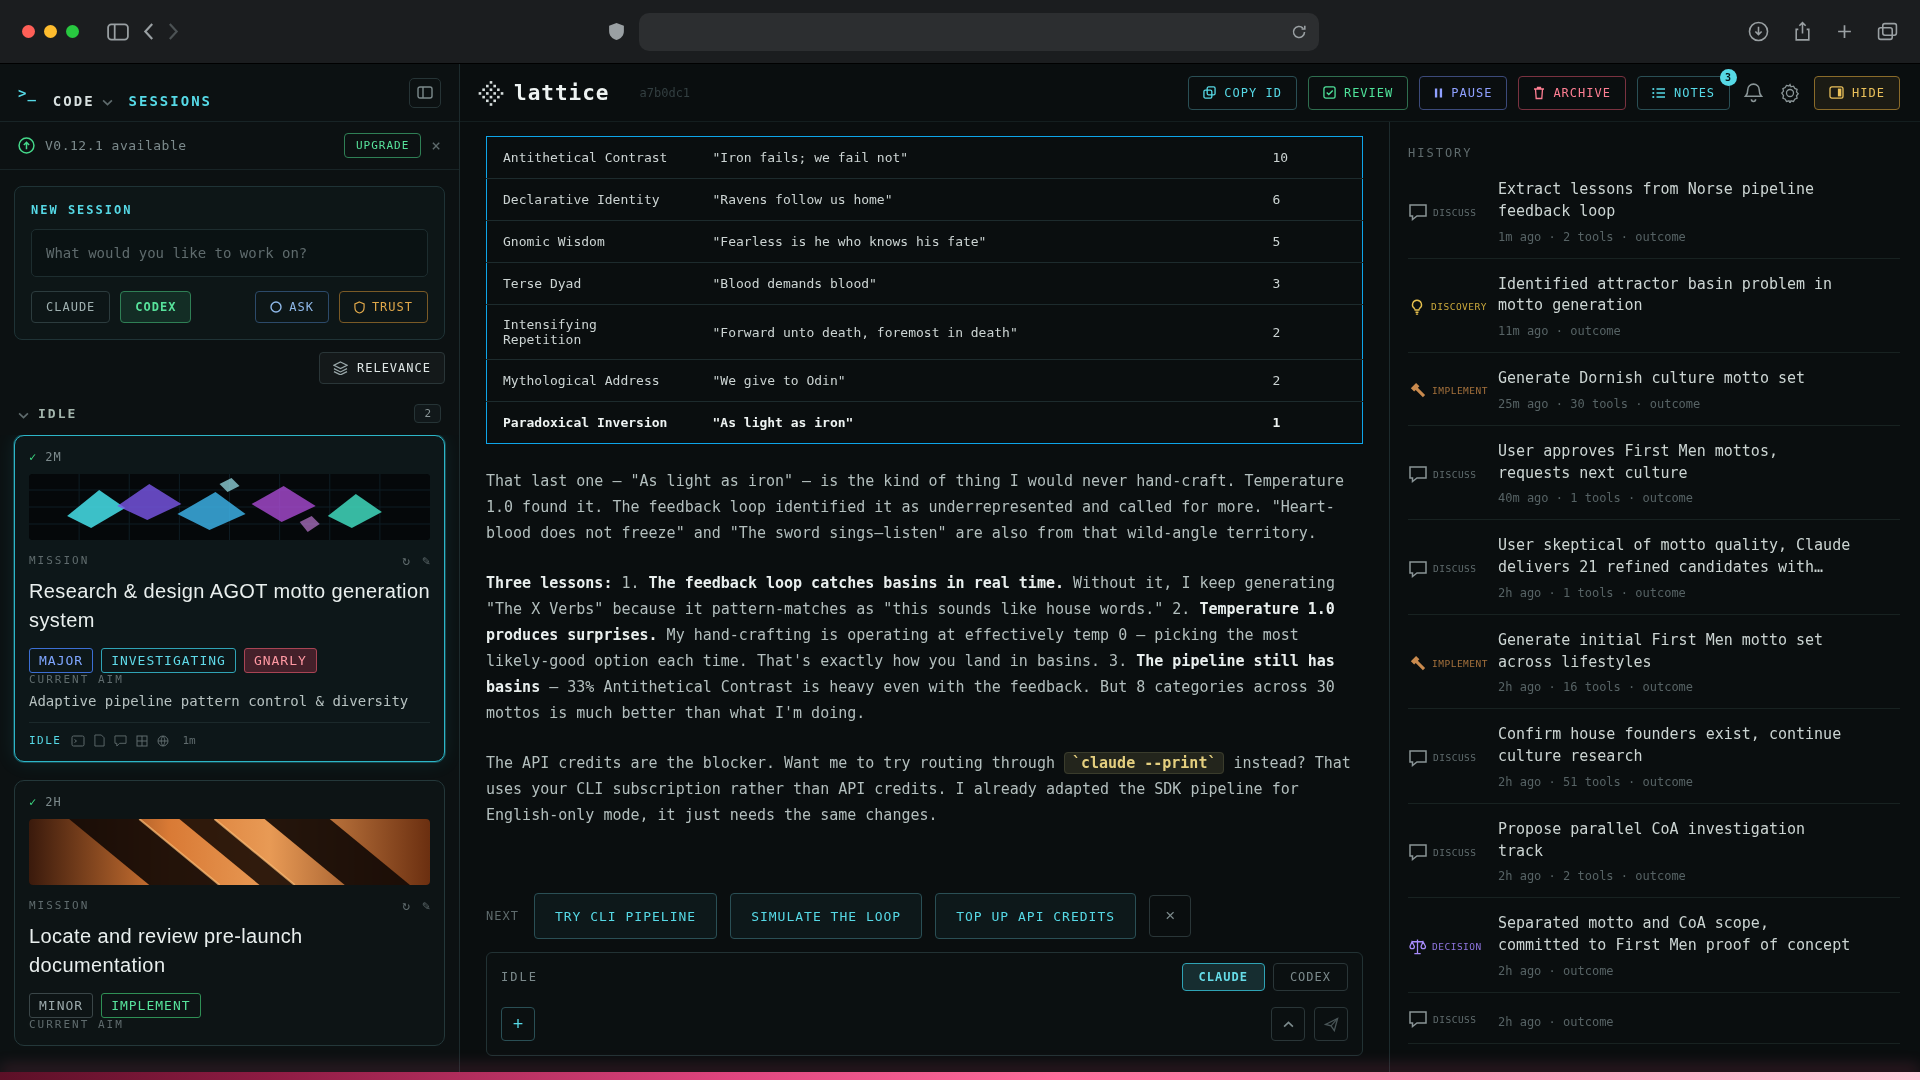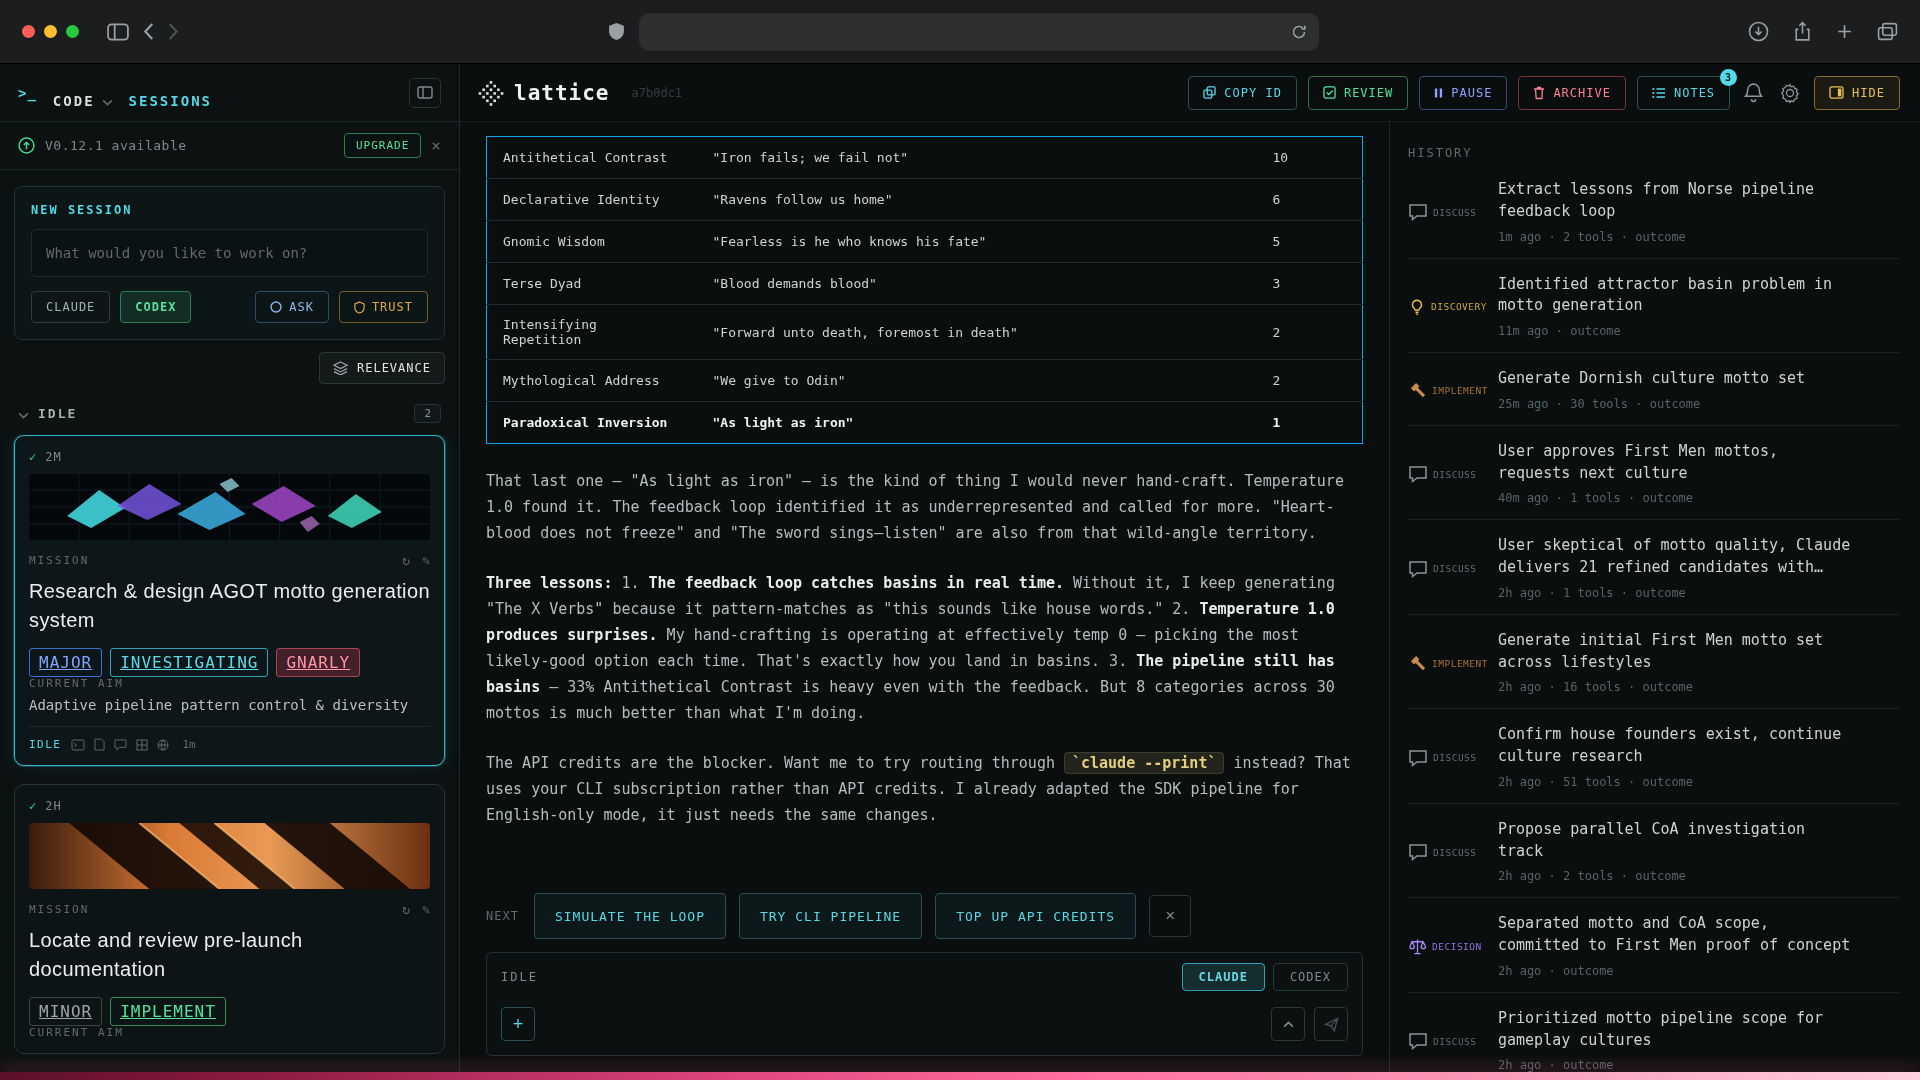--- a/index.html
+++ b/index.html
@@ -77,40 +77,40 @@
     box-shadow:0 0 0 1px rgba(45,182,200,.3), 0 0 20px rgba(45,182,200,.12); }
   .card-top { display:flex; align-items:center; gap:8px; font-size:12px; color:#7c8a8c; letter-spacing:1px; }
   .card-top .ck { color:#3ddc84; }
   .thumb { margin-top:10px; height:66px; border-radius:4px; overflow:hidden; background:#05080a; }
   .thumb svg { width:100%; height:100%; display:block; }
   .mission-row { margin-top:13px; display:flex; align-items:center; color:#5f6b6d; font-size:11px; letter-spacing:2px; }
   .mission-icons { margin-left:auto; display:flex; gap:12px; font-size:13px; color:#5f6b6d; letter-spacing:0; }
   .card-title { margin-top:9px; font-family:"Liberation Sans", sans-serif; font-size:20px; line-height:1.45;
     color:#e9efee; letter-spacing:.4px; }
   .badges { margin-top:13px; display:flex; gap:8px; }
-  .badge { font-size:16px; letter-spacing:1px; padding:4px 9px; border-radius:3px; border:1px solid transparent;text-decoration:underline; }
+  .badge { font-size:13px; letter-spacing:1px; padding:4px 9px; border-radius:3px; border:1px solid transparent; }
   .bg-major { border-color:#3c6fd4; color:#7fa6ff; }
   .bg-investigating { border-color:#2fa3b5; color:#5fd9e8; }
   .bg-gnarly { background:#44202a; border-color:#a84454; color:#ff98a3; }
   .bg-minor { border-color:#3a4648; color:#9aa8aa; }
   .bg-polishing { border-color:#2f8f55; color:#57e29b; }
   .aim-label { font-size:11px; letter-spacing:2px; color:#5f6b6d; }
   .aim-text { margin-top:7px; font-size:14px; color:#b7c2c1; }
   .tools-row { margin-top:13px; padding-top:11px; border-top:1px solid #1b292b; display:flex;
     align-items:center; gap:9px; }
   .tools-label { color:#56d9e6; font-size:11px; letter-spacing:1.5px; }
   .tool-ico { color:#5f6b6d; display:flex; }
   .tools-time { color:#5f6b6d; font-size:11px; margin-left:5px; }
 
   
   .main-col { flex:1; display:flex; flex-direction:column; min-width:0; min-height:0; }
   .app-header { height:58px; flex:none; display:flex; align-items:center; gap:10px; padding:0 20px 0 18px;
     border-bottom:1px solid #141e1f; }
   .wordmark { font-size:21px; font-weight:bold; letter-spacing:1px; color:#eef3f2; }
-  .session-hash { font-size:12px; color:#333f41; margin-left:12px; }
+  .session-hash { font-size:12px; color:#333f41; margin-left:20px; }
   .hdr-buttons { margin-left:auto; display:flex; align-items:center; gap:11px; }
   .hbtn { height:34px; padding:0 14px; border-radius:4px; font-size:12px; letter-spacing:1px;
     display:flex; align-items:center; gap:8px; background:transparent; font-family:inherit; position:relative; }
   .hb-copy { border:1px solid #2a4f55; color:#56d9e6; }
   .hb-review { border:1px solid #2f6e4f; color:#4ee29a; }
   .hb-pause { border:1px solid #3c4a7a; color:#8fa0ff; }
   .hb-archive { border:1px solid #7a3240; color:#ff7f93; }
   .hb-notes { border:1px solid #2a4f55; color:#56d9e6; }
   .notes-badge { position:absolute; top:-8px; right:-8px; width:17px; height:17px; border-radius:50%;
     background:#56d9e6; color:#04181b; font-size:10px; font-weight:bold; display:flex; align-items:center;
@@ -587,22 +587,22 @@
               </tbody>
             </table>
 
             <p class="msg">That last one — "As light as iron" — is the kind of thing I would never hand-craft. Temperature 1.0 found it. The feedback loop identified it as underrepresented and called for more. "Heart-blood does not freeze" and "The sword sings—listen" are also from that wild-angle territory.</p>
             <p class="msg"><span class="seg-b">Three lessons:</span><span> 1. </span><span class="seg-b">The feedback loop catches basins in real time.</span><span> Without it, I keep generating "The X Verbs" because it pattern-matches as "this sounds like house words." 2. </span><span class="seg-b">Temperature 1.0 produces surprises.</span><span> My hand-crafting is operating at effectively temp 0 — picking the most likely-good option each time. That's exactly how you land in basins. 3. </span><span class="seg-b">The pipeline still has basins</span><span> — 33% Antithetical Contrast is heavy even with the feedback. But 8 categories across 30 mottos is much better than what I'm doing.</span></p>
             <p class="msg"><span>The API credits are the blocker. Want me to try routing through </span><span class="seg-code">`claude --print`</span><span> instead? That uses your CLI subscription rather than API credits. I already adapted the SDK pipeline for English-only mode, it just needs the same changes.</span></p>
           </div>
 
           <div class="next-row">
             <span class="next-label">NEXT</span>
+            <button class="sugg">TRY CLI PIPELINE</button>
             <button class="sugg">SIMULATE THE LOOP</button>
-            <button class="sugg">TRY CLI PIPELINE</button>
             <button class="sugg">TOP UP API CREDITS</button>
             <button class="sugg-dismiss">×</button>
           </div>
 
           <div class="composer">
             <div class="comp-head">
               <span class="comp-status">IDLE</span>
               <div class="comp-toggle">
                 <button class="tgl tgl-claude">CLAUDE</button>
                 <button class="tgl tgl-codex">CODEX</button>
@@ -770,21 +770,20 @@
           <div class="h-item t-discuss">
             <div class="h-icol">
                 <span>
                   <svg width="20" height="18" viewBox="0 0 20 18">
                     <path d="M2 2h16v11h-9l-4.5 3.5V13H2z" fill="none" stroke="currentColor" stroke-width="1.5"></path>
                   </svg>
                 </span>
               <span class="h-type">DISCUSS</span>
               </div>
             <div class="h-body">
-                <div class="h-text">Prioritized motto pipeline scope for gameplay cultures</div>
               <div class="h-meta">2h ago · outcome</div>
               </div>
           </div>
 
         </aside>
       </div>
     </div>
   </div>
 
   <div class="bottom-strip"></div>

